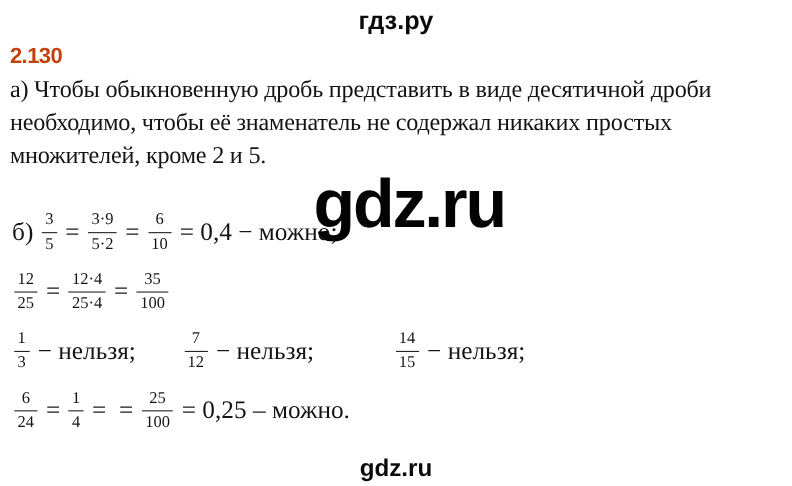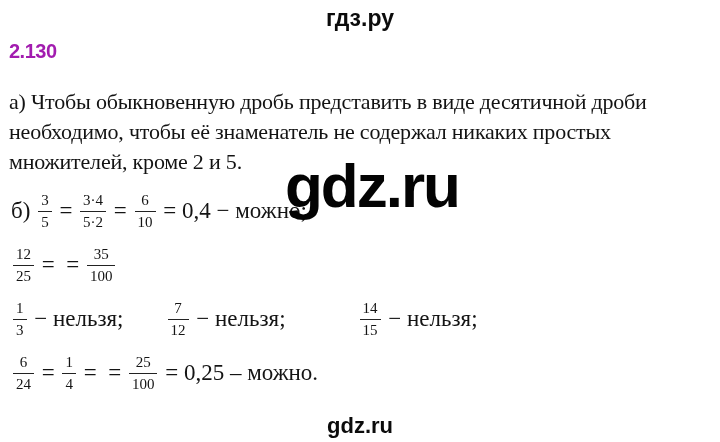--- a/index.html
+++ b/index.html
@@ -14,24 +14,24 @@
 
   .site-header {
     position:absolute; top:5px; left:0; width:100%;
     text-align:center;
     font-family:"Liberation Sans", sans-serif;
     font-weight:700; font-size:23px; color:#0b0b0b;
   }
   .problem-number {
     position:absolute; top:40px; left:9px;
     font-family:"Liberation Sans", sans-serif;
-    font-weight:700; font-size:20px; letter-spacing:-0.5px; color:#a21caf;
+    font-weight:700; font-size:20px; letter-spacing:-0.5px; color:#c2410c;
   }
   .part-a {
-    position:absolute; top:87px; left:9px; width:705px;
+    position:absolute; top:66px; left:9px; width:705px;
     font-size:22px; line-height:30px; letter-spacing:-0.2px;
     white-space:pre-line; color:#131313;
   }
   .watermark {
     position:absolute; top:155px; left:285px;
     font-family:"Liberation Sans", sans-serif;
     font-weight:700; font-size:62px; line-height:1; letter-spacing:-2px;
     color:#030303; z-index:4;
   }
   .math-lines { position:absolute; top:184px; left:11px; width:705px; }
@@ -70,36 +70,40 @@
 
   <div class="math-lines">
       <div class="math-line">
         <span class="mtext">б) </span>
         <span class="frac">
           <span class="num">3</span>
           <span class="den">5</span>
         </span>
         <span class="mtext"> = </span>
         <span class="frac">
-          <span class="num">3·4</span>
+          <span class="num">3·9</span>
           <span class="den">5·2</span>
         </span>
         <span class="mtext"> = </span>
         <span class="frac">
           <span class="num">6</span>
           <span class="den">10</span>
         </span>
         <span class="mtext"> = 0,4 − можно;</span>
       </div>
       <div class="math-line">
         <span class="frac">
           <span class="num">12</span>
           <span class="den">25</span>
         </span>
         <span class="mtext"> = </span>
+        <span class="frac">
+          <span class="num">12·4</span>
+          <span class="den">25·4</span>
+        </span>
         <span class="mtext"> = </span>
         <span class="frac">
           <span class="num">35</span>
           <span class="den">100</span>
         </span>
       </div>
       <div class="math-line">
         <span class="frac">
           <span class="num">1</span>
           <span class="den">3</span>

